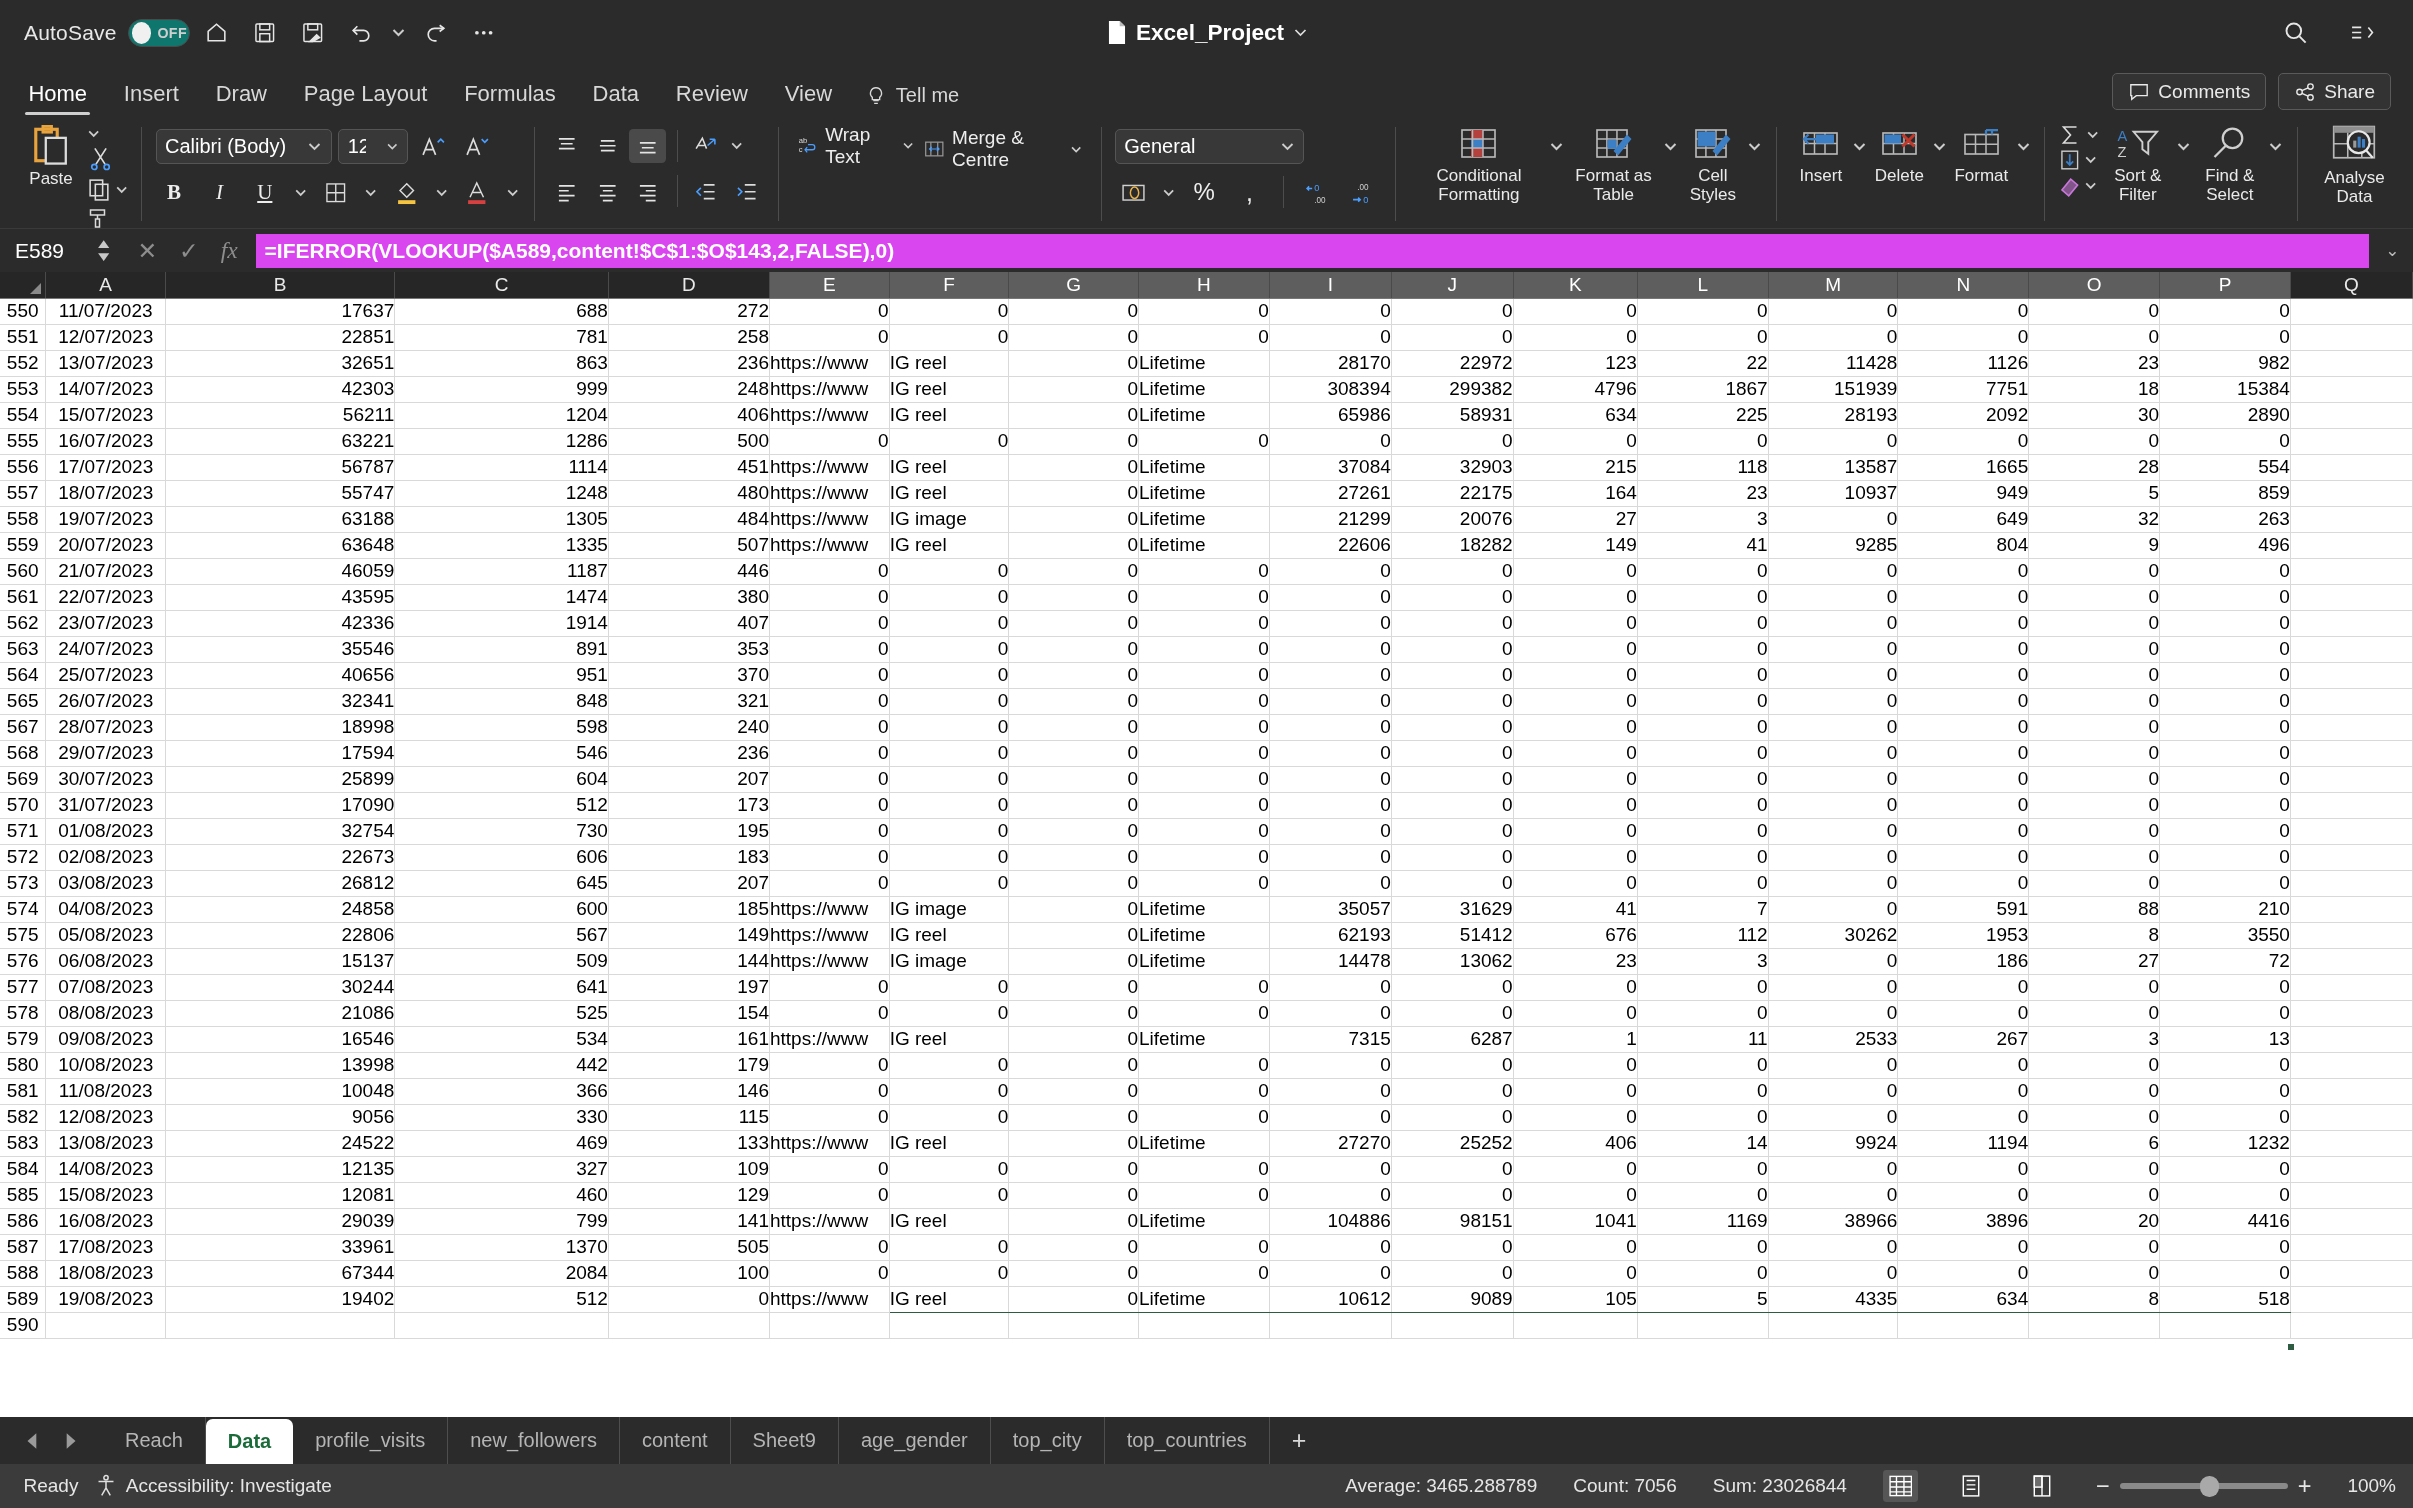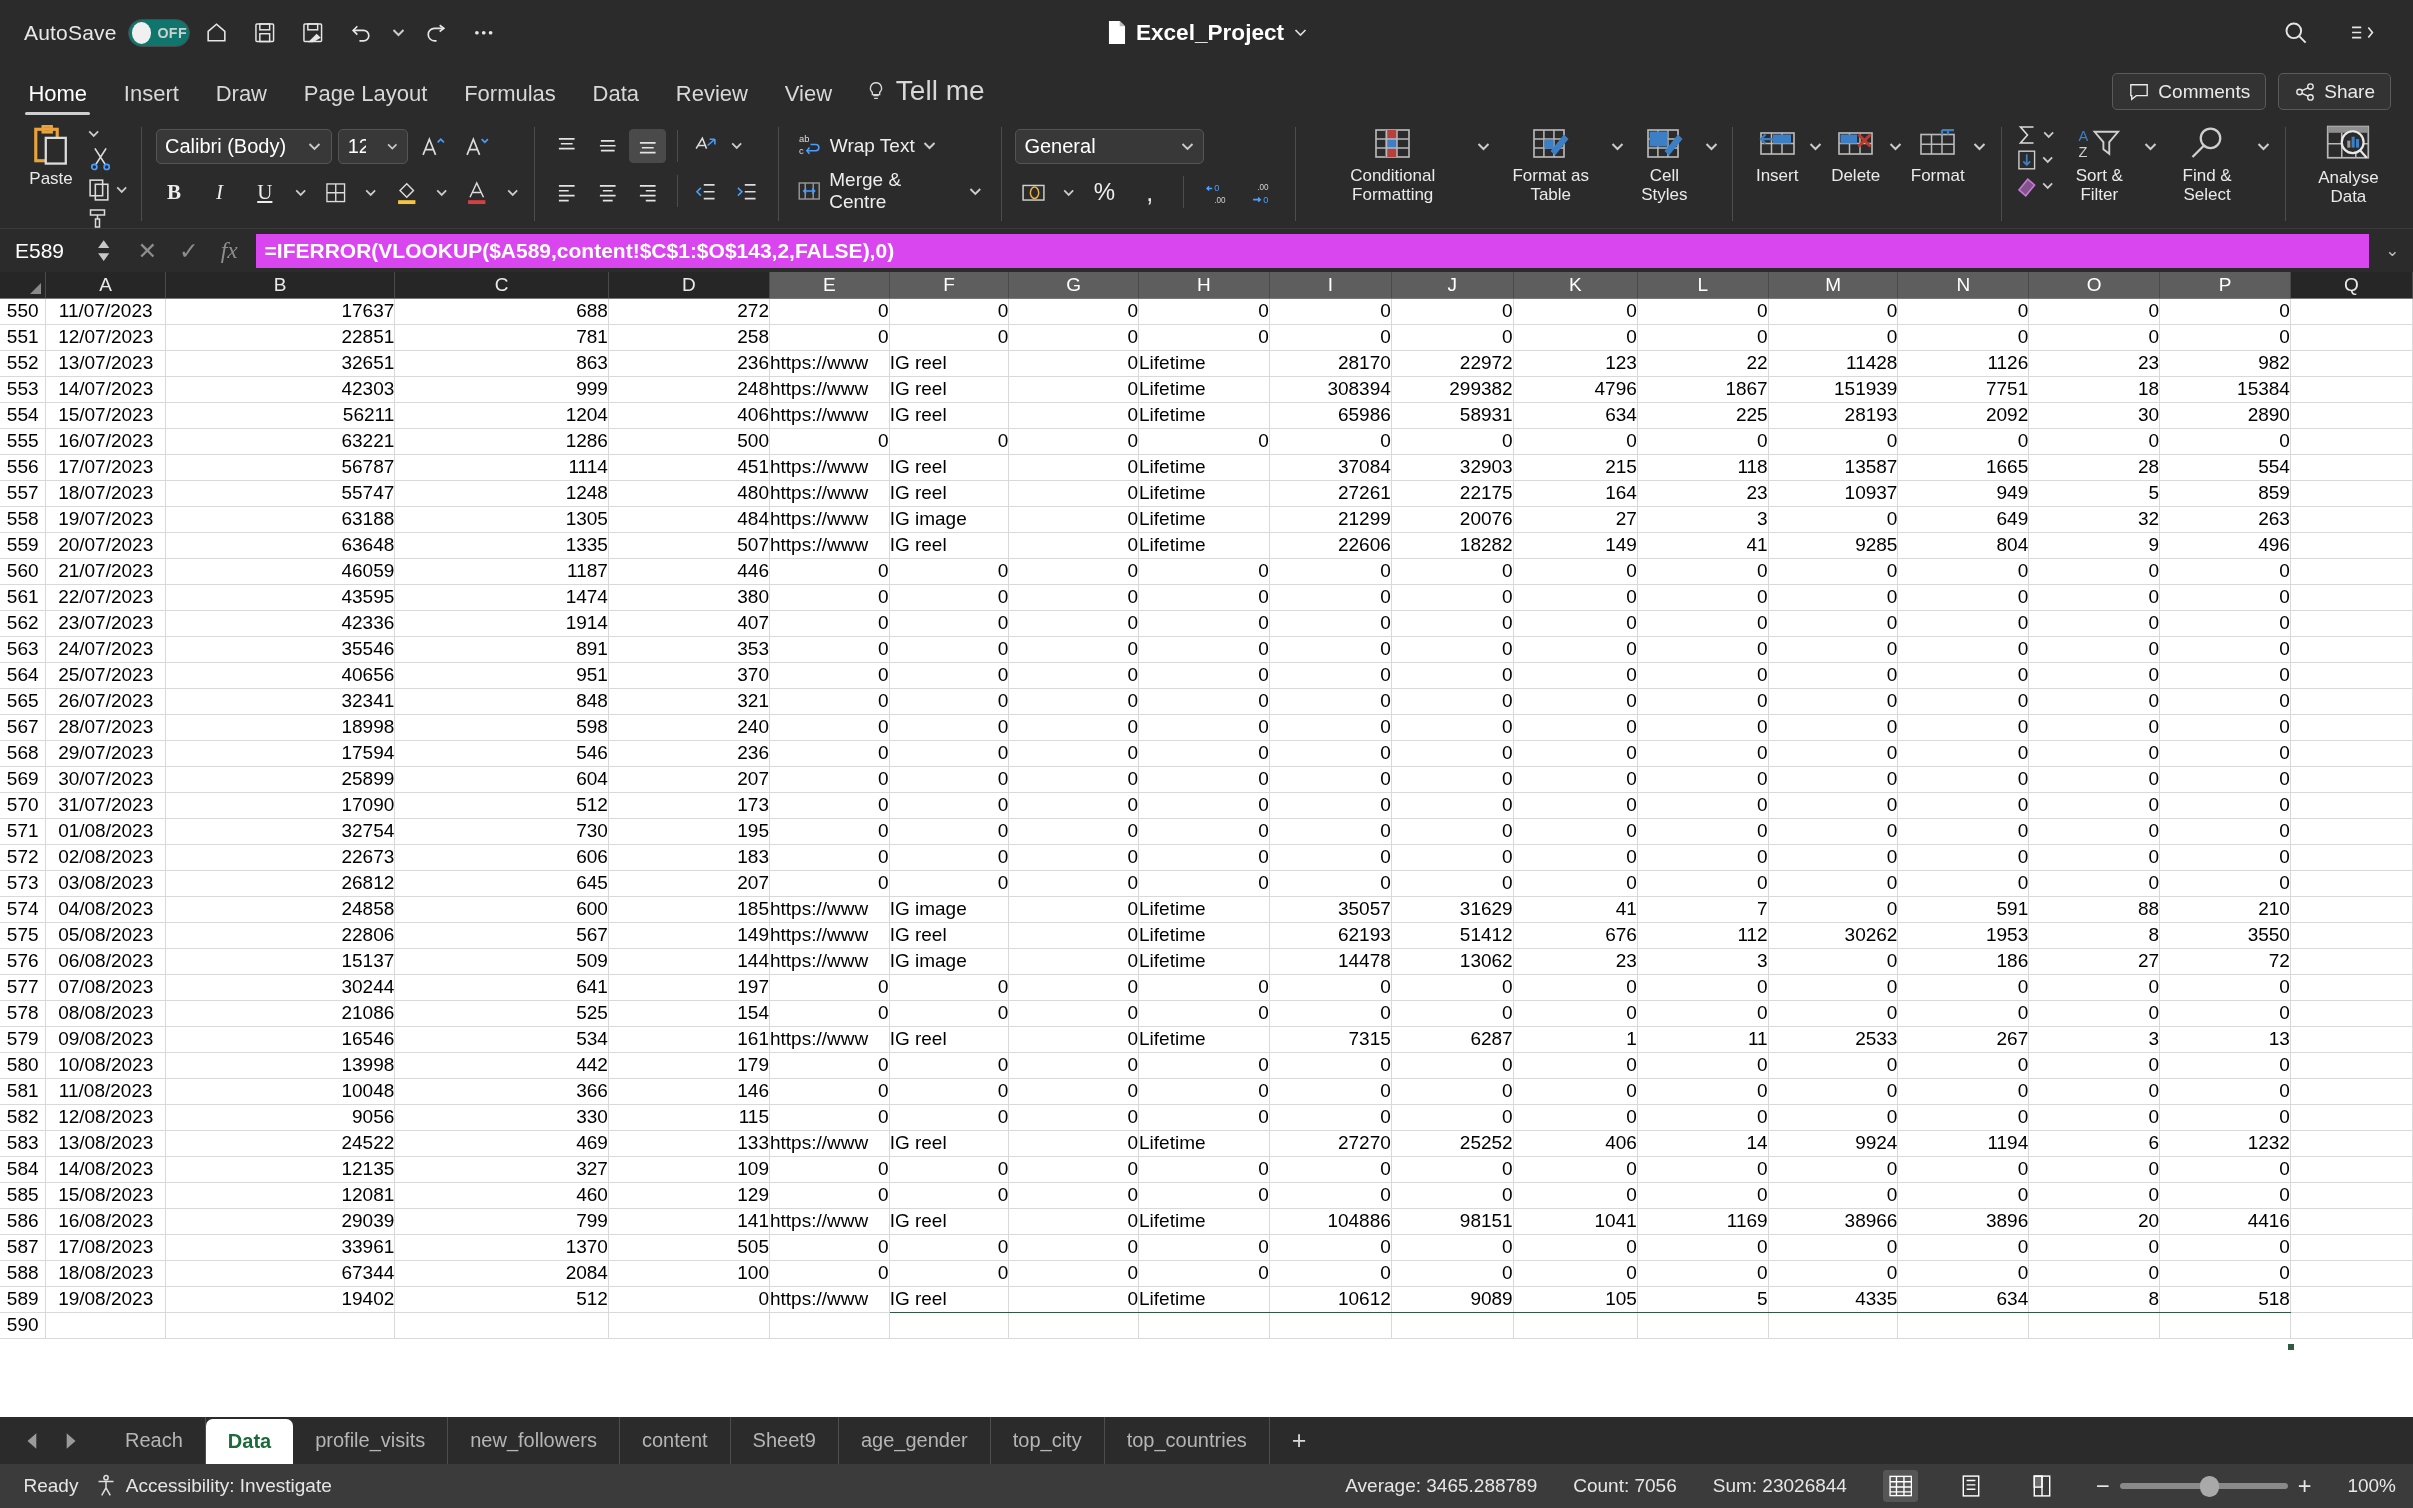--- a/index.html
+++ b/index.html
@@ -45,21 +45,21 @@
     padding-left: 10px; position:relative;
   }
   .rtab {
     color:#d8d8d8; font-size:22px; padding: 0 18.4px 10px 18.4px; position:relative; white-space:nowrap;
   }
   .rtab.active { color:#ffffff; }
   .rtab.active::after {
     content:""; position:absolute; left:15px; right:15px; bottom:1.7px; height:3.4px;
     background:#cfcfcf; border-radius:1.7px;
   }
-  .tellme { display:flex; align-items:center; gap:8.4px; padding:0 15px 10px 15px; color:#d8d8d8; font-size:28px;}
+  .tellme { display:flex; align-items:center; gap:8.4px; padding:0 15px 10px 15px; color:#d8d8d8; font-size:20px;}
   .tabs-right { margin-left:auto; display:flex; align-items:center; gap:11.7px; padding: 0 22px 6.7px 0; }
   .pillbtn {
     display:flex; align-items:center; gap:8.4px; height:37px; padding:0 15px;
     border:0.8px solid #5a5a5a; border-radius:5px; color:#eaeaea; font-size:19px; background:#333;
   }
 
   
   .ribbon {
     height:111px; background:#2b2b2b; display:flex; align-items:stretch; flex:0 0 111px;
     padding: 3.4px 6.7px 0 6.7px; overflow:hidden;
@@ -465,21 +465,21 @@
         <div class="sqbtn">
           <svg width="23.5" height="23.5" viewBox="0 0 24 24" fill="none" stroke="#dcdcdc" stroke-width="1.6">
               <path d="M10 5 h11 M10 12 h11 M10 19 h11"></path>
               <path d="M3 8 L7 12 L3 16" stroke="#4a9eff"></path>
             </svg>
         </div>
       </div>
     </div>
     <div class="sep"></div>
 
-    <div class="rgroup" style="flex-direction:column">
+    <div class="rgroup" style="flex-direction:row">
       <div class="fontrow">
         <div class="txtbtn">
           <svg width="25" height="25" viewBox="0 0 24 24" fill="none" stroke="#dcdcdc" stroke-width="1.5" style="font-size:23px">
             <text x="2" y="9" font-size="9" fill="#dcdcdc" stroke="none" font-family="Liberation Sans">ab</text>
             <text x="2" y="20" font-size="9" fill="#dcdcdc" stroke="none" font-family="Liberation Sans">c</text>
             <path d="M10 17 h8 a3 3 0 0 0 0 -6 h-5" stroke="#4a9eff"></path>
               <path d="M12 14 l-2.5 3 l2.5 3" stroke="#4a9eff"></path>
           </svg>
           <span>Wrap Text</span>
           <svg width="15" height="15" viewBox="0 0 12 12" fill="none" stroke="#ccc" stroke-width="1.6">

